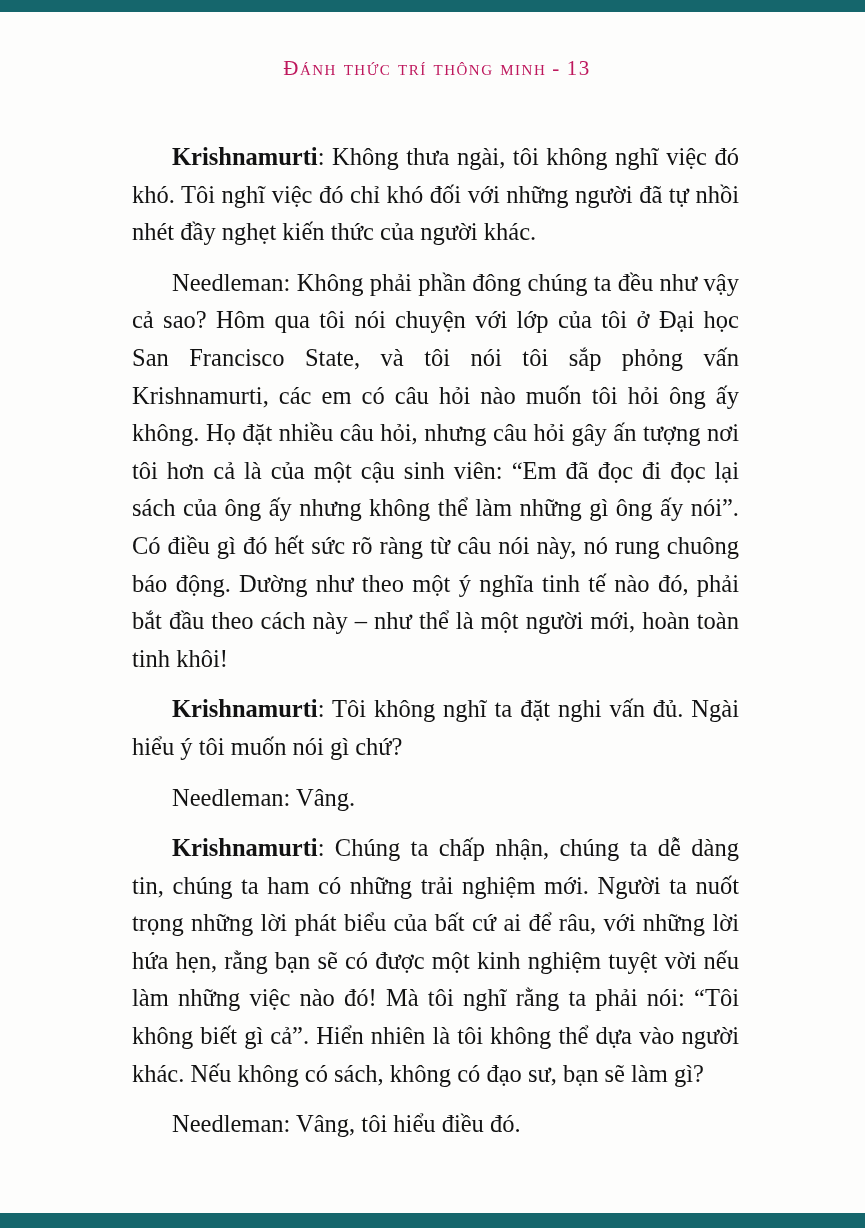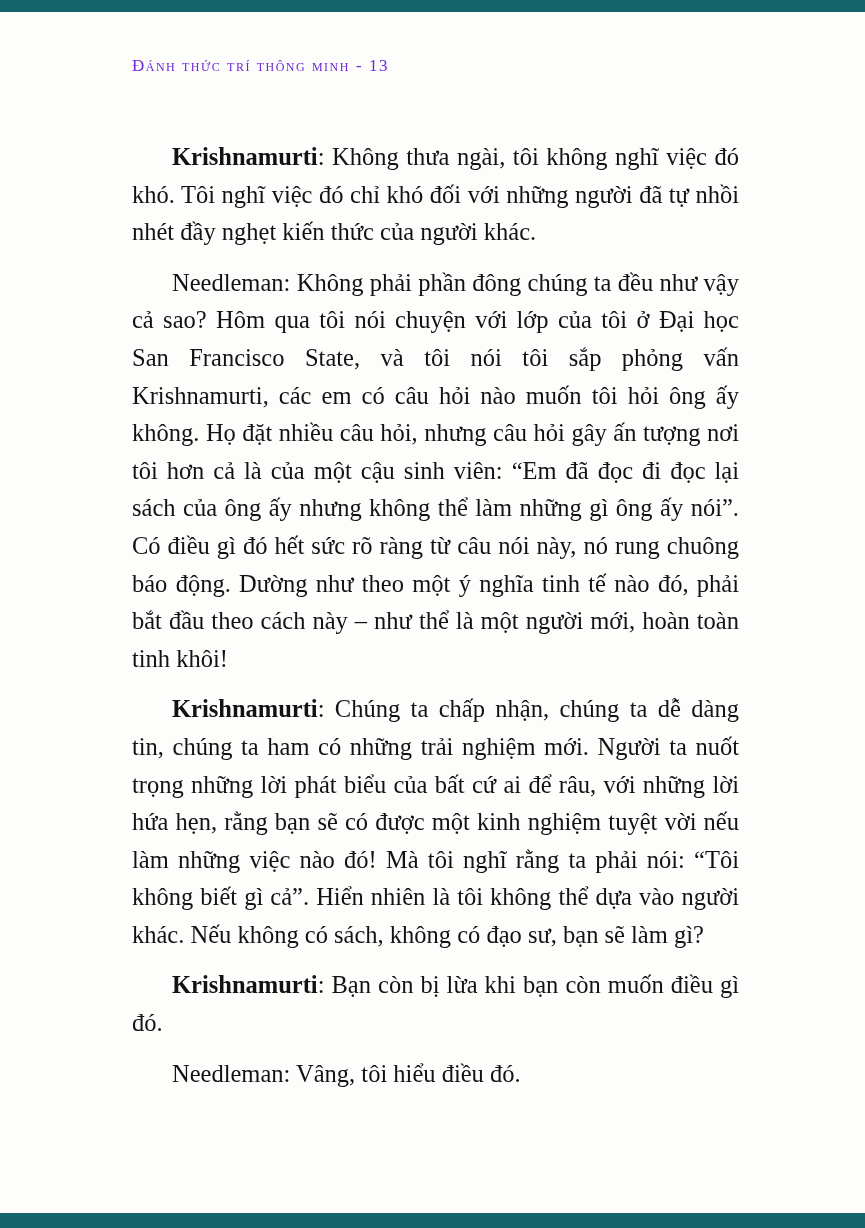--- a/index.html
+++ b/index.html
@@ -22,25 +22,25 @@
     width: 100%;
   }
   .edge-bar.top { top: 0; height: 12px; }
   .edge-bar.bottom { bottom: 0; height: 15px; }
 
   .running-header {
     position: absolute;
     top: 56px;
     left: 132px;
     right: 123px;
-    text-align: left;
+    text-align: center;
     font-variant: small-caps;
     letter-spacing: 1.5px;
-    font-size: 17px;
-    color: #6d28d9;
+    font-size: 21px;
+    color: #be185d;
     white-space: nowrap;
   }
   .running-header .sep { margin: 0 6px; }
 
   .page-body {
     position: absolute;
     top: 138px;
     left: 132px;
     width: 609px;
   }
@@ -61,20 +61,21 @@
 
   <div class="edge-bar top" style="background: rgb(21, 102, 108);"></div>
 
   <div class="running-header">
     <span>Đánh thức trí thông minh</span><span class="sep">-</span><span>13</span>
   </div>
 
   <div class="page-body">
       <p class="para"><span class="bold">Krishnamurti</span><span>: Không thưa ngài, tôi không nghĩ việc đó khó. Tôi nghĩ việc đó chỉ khó đối với những người đã tự nhồi nhét đầy nghẹt kiến thức của người khác.</span></p>
       <p class="para"><span class="italic">Needleman</span><span>: Không phải phần đông chúng ta đều như vậy cả sao? Hôm qua tôi nói chuyện với lớp của tôi ở Đại học San Francisco State, và tôi nói tôi sắp phỏng vấn Krishnamurti, các em có câu hỏi nào muốn tôi hỏi ông ấy không. Họ đặt nhiều câu hỏi, nhưng câu hỏi gây ấn tượng nơi tôi hơn cả là của một cậu sinh viên: “Em đã đọc đi đọc lại sách của ông ấy nhưng không thể </span><span class="italic">làm</span><span> những gì ông ấy nói”. Có điều gì đó hết sức rõ ràng từ câu nói này, nó rung chuông báo động. Dường như theo một ý nghĩa tinh tế nào đó, phải bắt đầu theo cách này – như thể là một người mới, hoàn toàn tinh khôi!</span></p>
+      <p class="para"><span class="bold">Krishnamurti</span><span>: Tôi không nghĩ ta đặt nghi vấn đủ. Ngài hiểu ý tôi muốn nói gì chứ?</span></p>
+      <p class="para"><span class="italic">Needleman</span><span>:  Vâng.</span></p>
       <p class="para"><span class="bold">Krishnamurti</span><span>: Chúng ta chấp nhận, chúng ta dễ dàng tin, chúng ta ham có những trải nghiệm mới. Người ta nuốt trọng những lời phát biểu của bất cứ ai để râu, với những lời hứa hẹn, rằng bạn sẽ có được một kinh nghiệm tuyệt vời nếu làm những việc nào đó! Mà tôi nghĩ rằng ta phải nói: “Tôi không biết gì cả”. Hiển nhiên là tôi không thể dựa vào người khác. Nếu không có sách, không có đạo sư, bạn sẽ làm gì?</span></p>
-      <p class="para"><span class="bold">Krishnamurti</span><span>: Bạn còn bị lừa khi bạn còn muốn điều gì đó.</span></p>
       <p class="para"><span class="italic">Needleman</span><span>: Vâng, tôi hiểu điều đó.</span></p>
     </div>
 
   <div class="edge-bar bottom" style="background: rgb(21, 102, 108);"></div>
 
 </div>
 
 </body></html>

